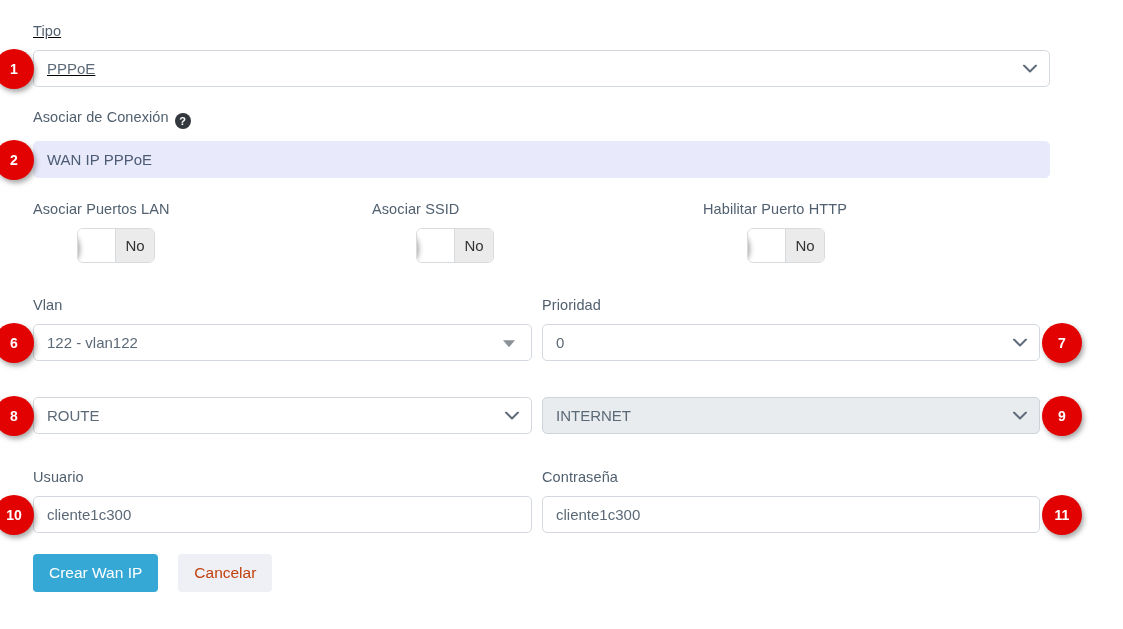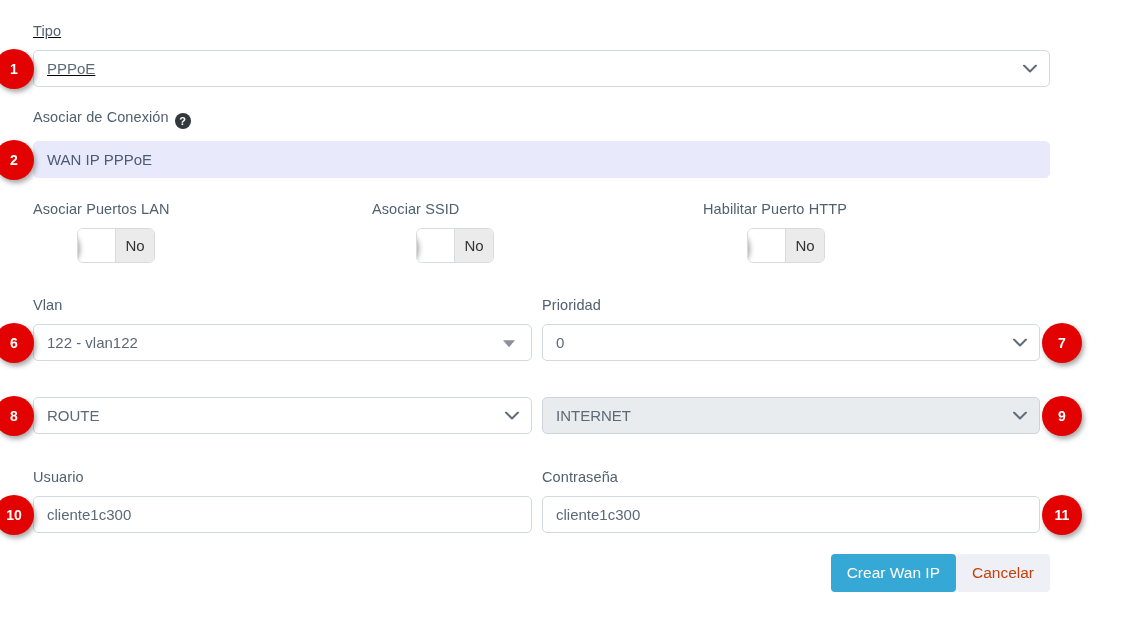--- a/index.html
+++ b/index.html
@@ -141,22 +141,22 @@
     vertical-align: -3px;
   }
   input.ctrl-input {
     font-family: "Liberation Sans", sans-serif;
     outline: none;
     width: 100%;
   }
   
   .actions {
     display: flex;
-    justify-content: flex-end;
-    gap: 0;
+    justify-content: flex-start;
+    gap: 20px;
   }
   .btn {
     box-sizing: border-box;
     height: 38px;
     border: none;
     border-radius: 4px;
     font-family: "Liberation Sans", sans-serif;
     font-size: 15.5px;
     padding: 0 16px;
     cursor: pointer;

